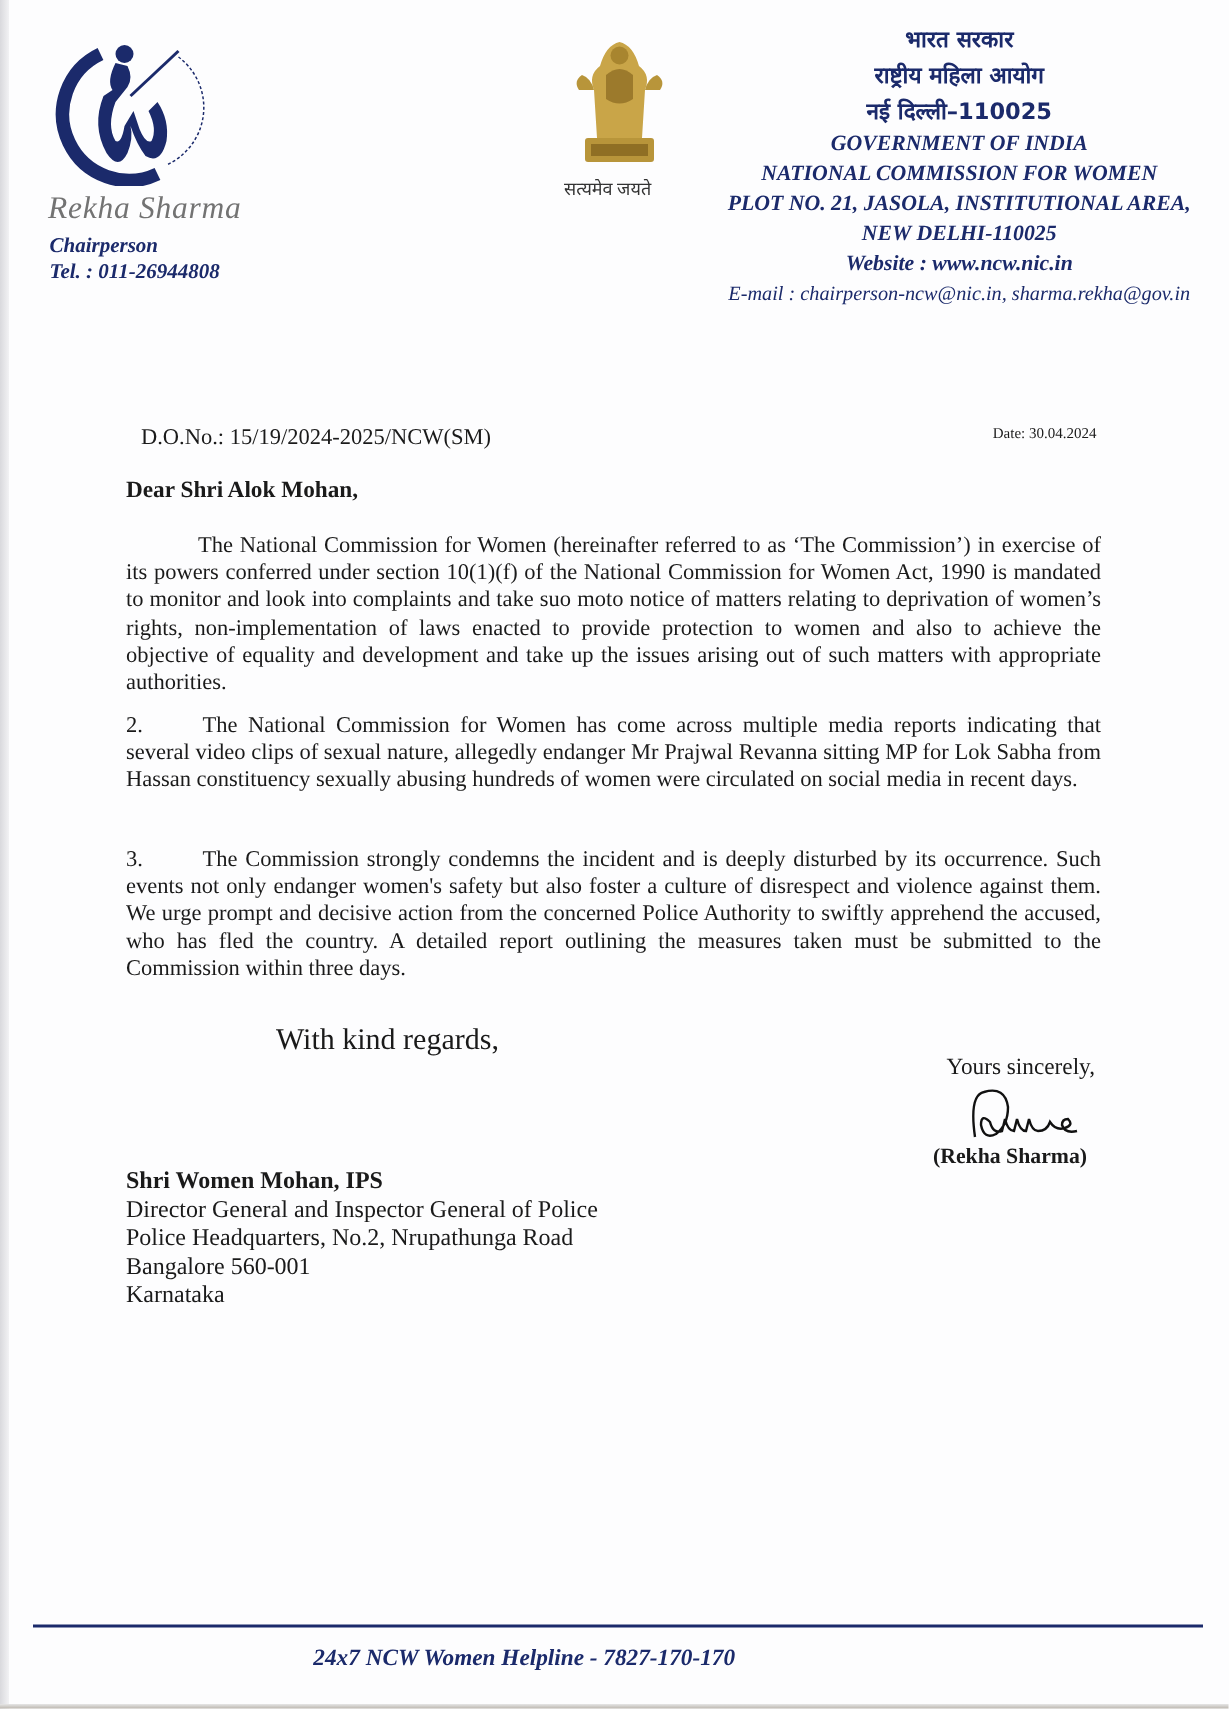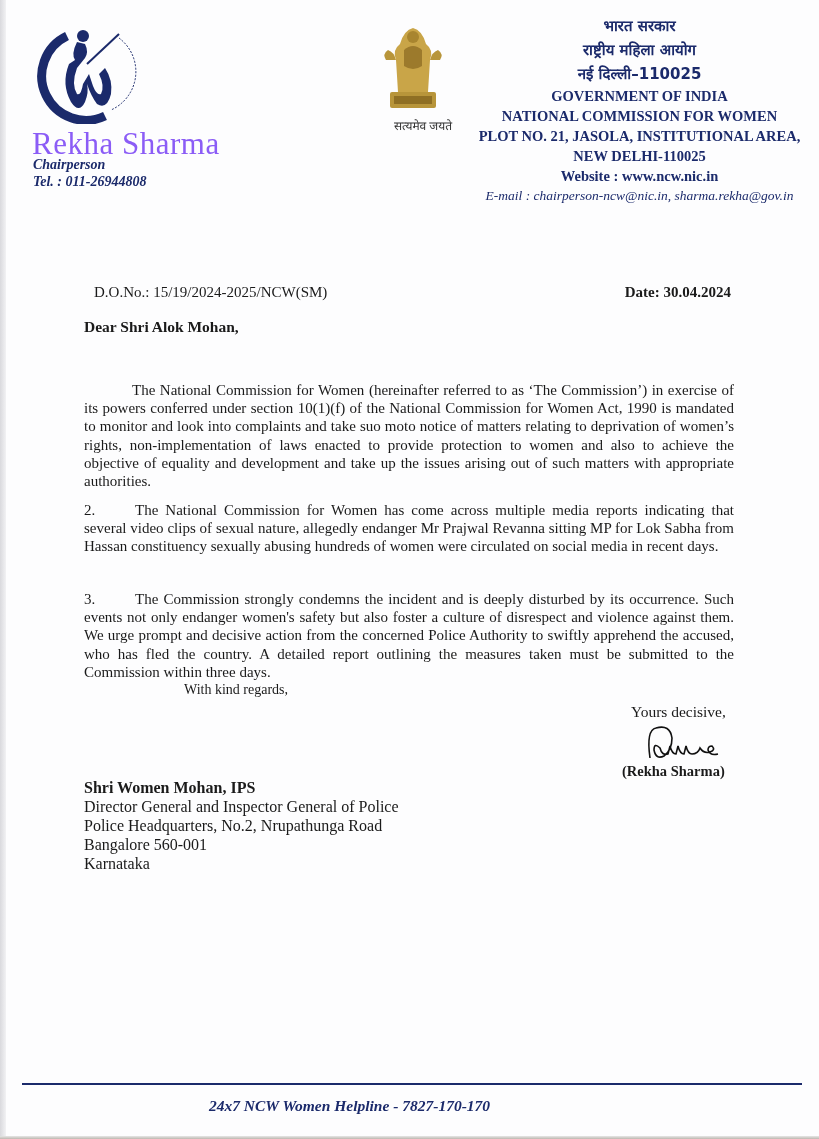--- a/index.html
+++ b/index.html
@@ -1,37 +1,37 @@
 <!DOCTYPE html>
 <html><head>
   <meta charset="utf-8">
   <style>
     html, body { margin:0; padding:0; }
     body { width:819px; height:1139px; background:#fdfdfe; position:relative; overflow:hidden; font-family:"Liberation Serif", serif; color:#1a1a1a; }
     .edge { position:absolute; left:0; top:0; width:6px; height:1139px; background:linear-gradient(to right,#d9d9dd,#f2f2f4); }
     .abs { position:absolute; }
     .logo { left:27px; top:24px; width:110px; height:100px; }
-    .sig-name { left:32px; top:126px; font-family:"Liberation Serif", serif; font-size:31px; color:#8b5cf6; letter-spacing:0.5px; }
+    .sig-name { left:32px; top:126px; font-family:"Liberation Serif", serif; font-style:italic; font-size:21px; color:#737373; letter-spacing:0.5px; }
     .chair { left:33px; top:157px; font-size:14px; font-weight:bold; font-style:italic; color:#1b2a6b;text-align:right; }
     .tel { left:33px; top:174px; font-size:14px; font-weight:bold; font-style:italic; color:#1b2a6b; }
     .emblem { left:378px; top:20px; width:70px; height:95px; }
-    .satyamev { left:376px; top:117px; width:76px; text-align:right; font-size:12px; color:#333; }
+    .satyamev { left:376px; top:117px; width:76px; text-align:left; font-size:12px; color:#333; }
     .hdr-right { left:460px; top:14px; width:359px; text-align:center; color:#1b2a6b; }
     .hi { font-family:"DejaVu Sans", sans-serif; font-weight:bold; font-size:15px; line-height:24px; }
-    .en { font-family:"Liberation Serif", serif; font-weight:bold; font-size:14.5px; line-height:20px; }
+    .en { font-family:"Liberation Serif", serif; font-weight:bold; font-style:italic; font-size:14.5px; line-height:20px; }
     .en-email { font-family:"Liberation Serif", serif; font-weight:normal; font-style:italic; font-size:13.5px; line-height:20px; }
     .meta-left { left:94px; top:284px; font-size:15px; }
-    .meta-right { right:88px; top:284px; font-size:15px;font-weight:bold; }
+    .meta-right { right:88px; top:284px; font-size:10px; }
     .salutation { left:84px; top:318px; font-size:15.5px; font-weight:bold; }
-    .para { left:84px; width:650px; font-size:15px; line-height:18.2px; text-align:justify;margin-top:26px; }
+    .para { left:84px; width:650px; font-size:15px; line-height:18.2px; text-align:justify; }
     .p1 { top:355px; text-indent:48px; }
     .p2 { top:475px; }
     .p3 { top:564px; }
     .num { display:inline-block; width:51px; }
-    .regards { left:184px; top:682px; font-size:14px; }
+    .regards { left:184px; top:682px; font-size:20px; }
     .yours { left:631px; top:703px; font-size:15.5px; }
     .signature { left:642px; top:720px; width:100px; height:44px; }
     .signer { left:622px; top:763px; font-size:14.5px; font-weight:bold; }
     .addr { left:84px; top:778px; font-size:16px; line-height:19px; }
     .addr .b { font-weight:bold; }
     .footer-rule { left:22px; top:1083px; width:780px; height:2px; background:#1b2a6b; }
     .footer { left:0; top:1097px; width:699px; text-align:center; font-weight:bold; font-style:italic; font-size:15.5px; color:#1b2a6b; }
     .bottom-shadow { left:0; top:1136px; width:819px; height:3px; background:linear-gradient(to bottom,#e6e6e6,#bdb8b0); }
   </style>
 </head>
@@ -78,21 +78,21 @@
 
 <div class="abs salutation">Dear Shri Alok Mohan,</div>
 
 <div class="abs para p1"><span>The National Commission for Women (hereinafter referred to as ‘The Commission’) in exercise of its powers conferred under section 10(1)(f) of the National Commission for Women Act, 1990 is mandated to monitor and look into complaints and take suo moto notice of matters relating to deprivation of women’s rights, non-implementation of laws enacted to provide protection to women and also to achieve the objective of equality and development and take up the issues arising out of such matters with appropriate authorities.</span></div>
 
 <div class="abs para p2"><span class="num">2.</span><span>The National Commission for Women has come across multiple media reports indicating that several video clips of sexual nature, allegedly endanger Mr Prajwal Revanna sitting MP for Lok Sabha from Hassan constituency sexually abusing hundreds of women were circulated on social media in recent days.</span></div>
 
 <div class="abs para p3"><span class="num">3.</span><span>The Commission strongly condemns the incident and is deeply disturbed by its occurrence. Such events not only endanger women's safety but also foster a culture of disrespect and violence against them. We urge prompt and decisive action from the concerned Police Authority to swiftly apprehend the accused, who has fled the country. A detailed report outlining the measures taken must be submitted to the Commission within three days.</span></div>
 
 <div class="abs regards">With kind regards,</div>
-<div class="abs yours">Yours decisive,</div>
+<div class="abs yours">Yours sincerely,</div>
 
 <svg class="abs signature" viewBox="0 0 100 44">
   <path d="M8 38 Q4 10 14 8 Q28 4 30 18 Q30 30 22 36 Q14 40 12 30 Q12 22 18 28 Q20 36 26 34 L28 26 Q30 34 34 34 L36 26 Q38 34 42 34 L44 26 Q46 34 50 34 Q56 34 58 28 Q62 34 68 32 Q74 30 70 26 Q66 26 66 30 Q68 36 76 34" fill="none" stroke="#111" stroke-width="1.6"></path>
 </svg>
 <div class="abs signer">(Rekha Sharma)</div>
 
 <div class="abs addr">
   <div class="b">Shri Women Mohan, IPS</div>
   <div>Director General and Inspector General of Police</div>
   <div>Police Headquarters, No.2, Nrupathunga Road</div>

